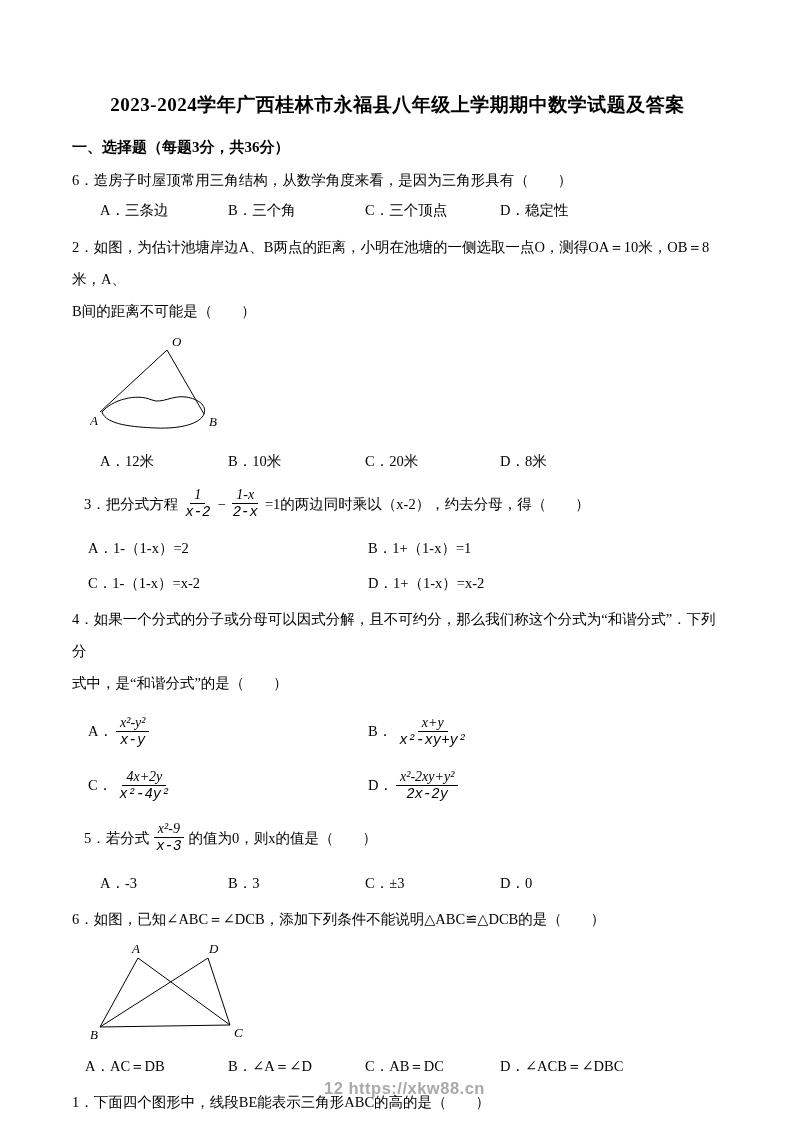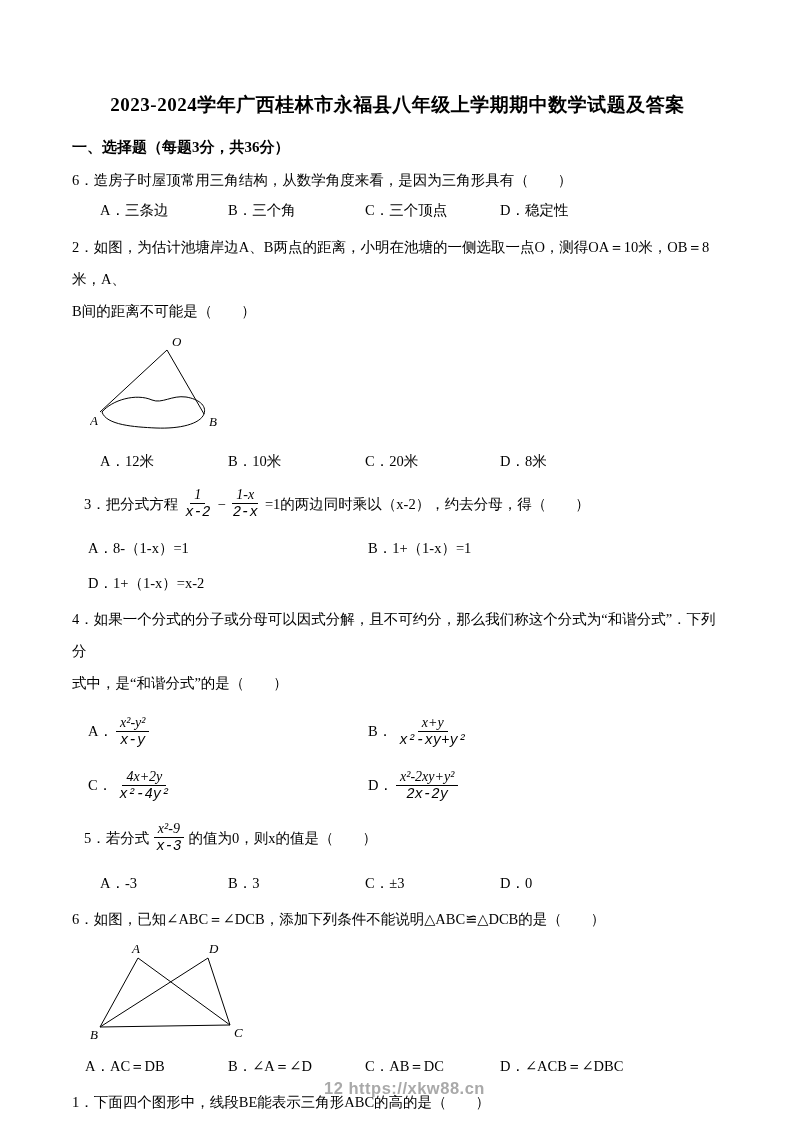--- a/index.html
+++ b/index.html
@@ -154,22 +154,23 @@
       </span>
       <span class="txt">−</span>
       <span class="frac">
         <span class="num">1-x</span>
         <span class="den">2-x</span>
       </span>
       <span class="txt">=1</span>
       <span class="txt">的两边同时乘以（x-2），约去分母，得（　　）</span>
     </div>
     <div class="opts-grid-2">
-      <span>A．8-（1-x）=1</span>
+      <span>A．1-（1-x）=2</span>
       <span>B．1+（1-x）=1</span>
+      <span>C．1-（1-x）=x-2</span>
       <span>D．1+（1-x）=x-2</span>
     </div>
   </div>
 
   <div class="question">
     <div class="stem-line">4．如果一个分式的分子或分母可以因式分解，且不可约分，那么我们称这个分式为“和谐分式”．下列分</div>
     <div class="stem-line">式中，是“和谐分式”的是（　　）</div>
     <div class="q4-opts">
       <div class="q4-option">
         <span>A．</span>

